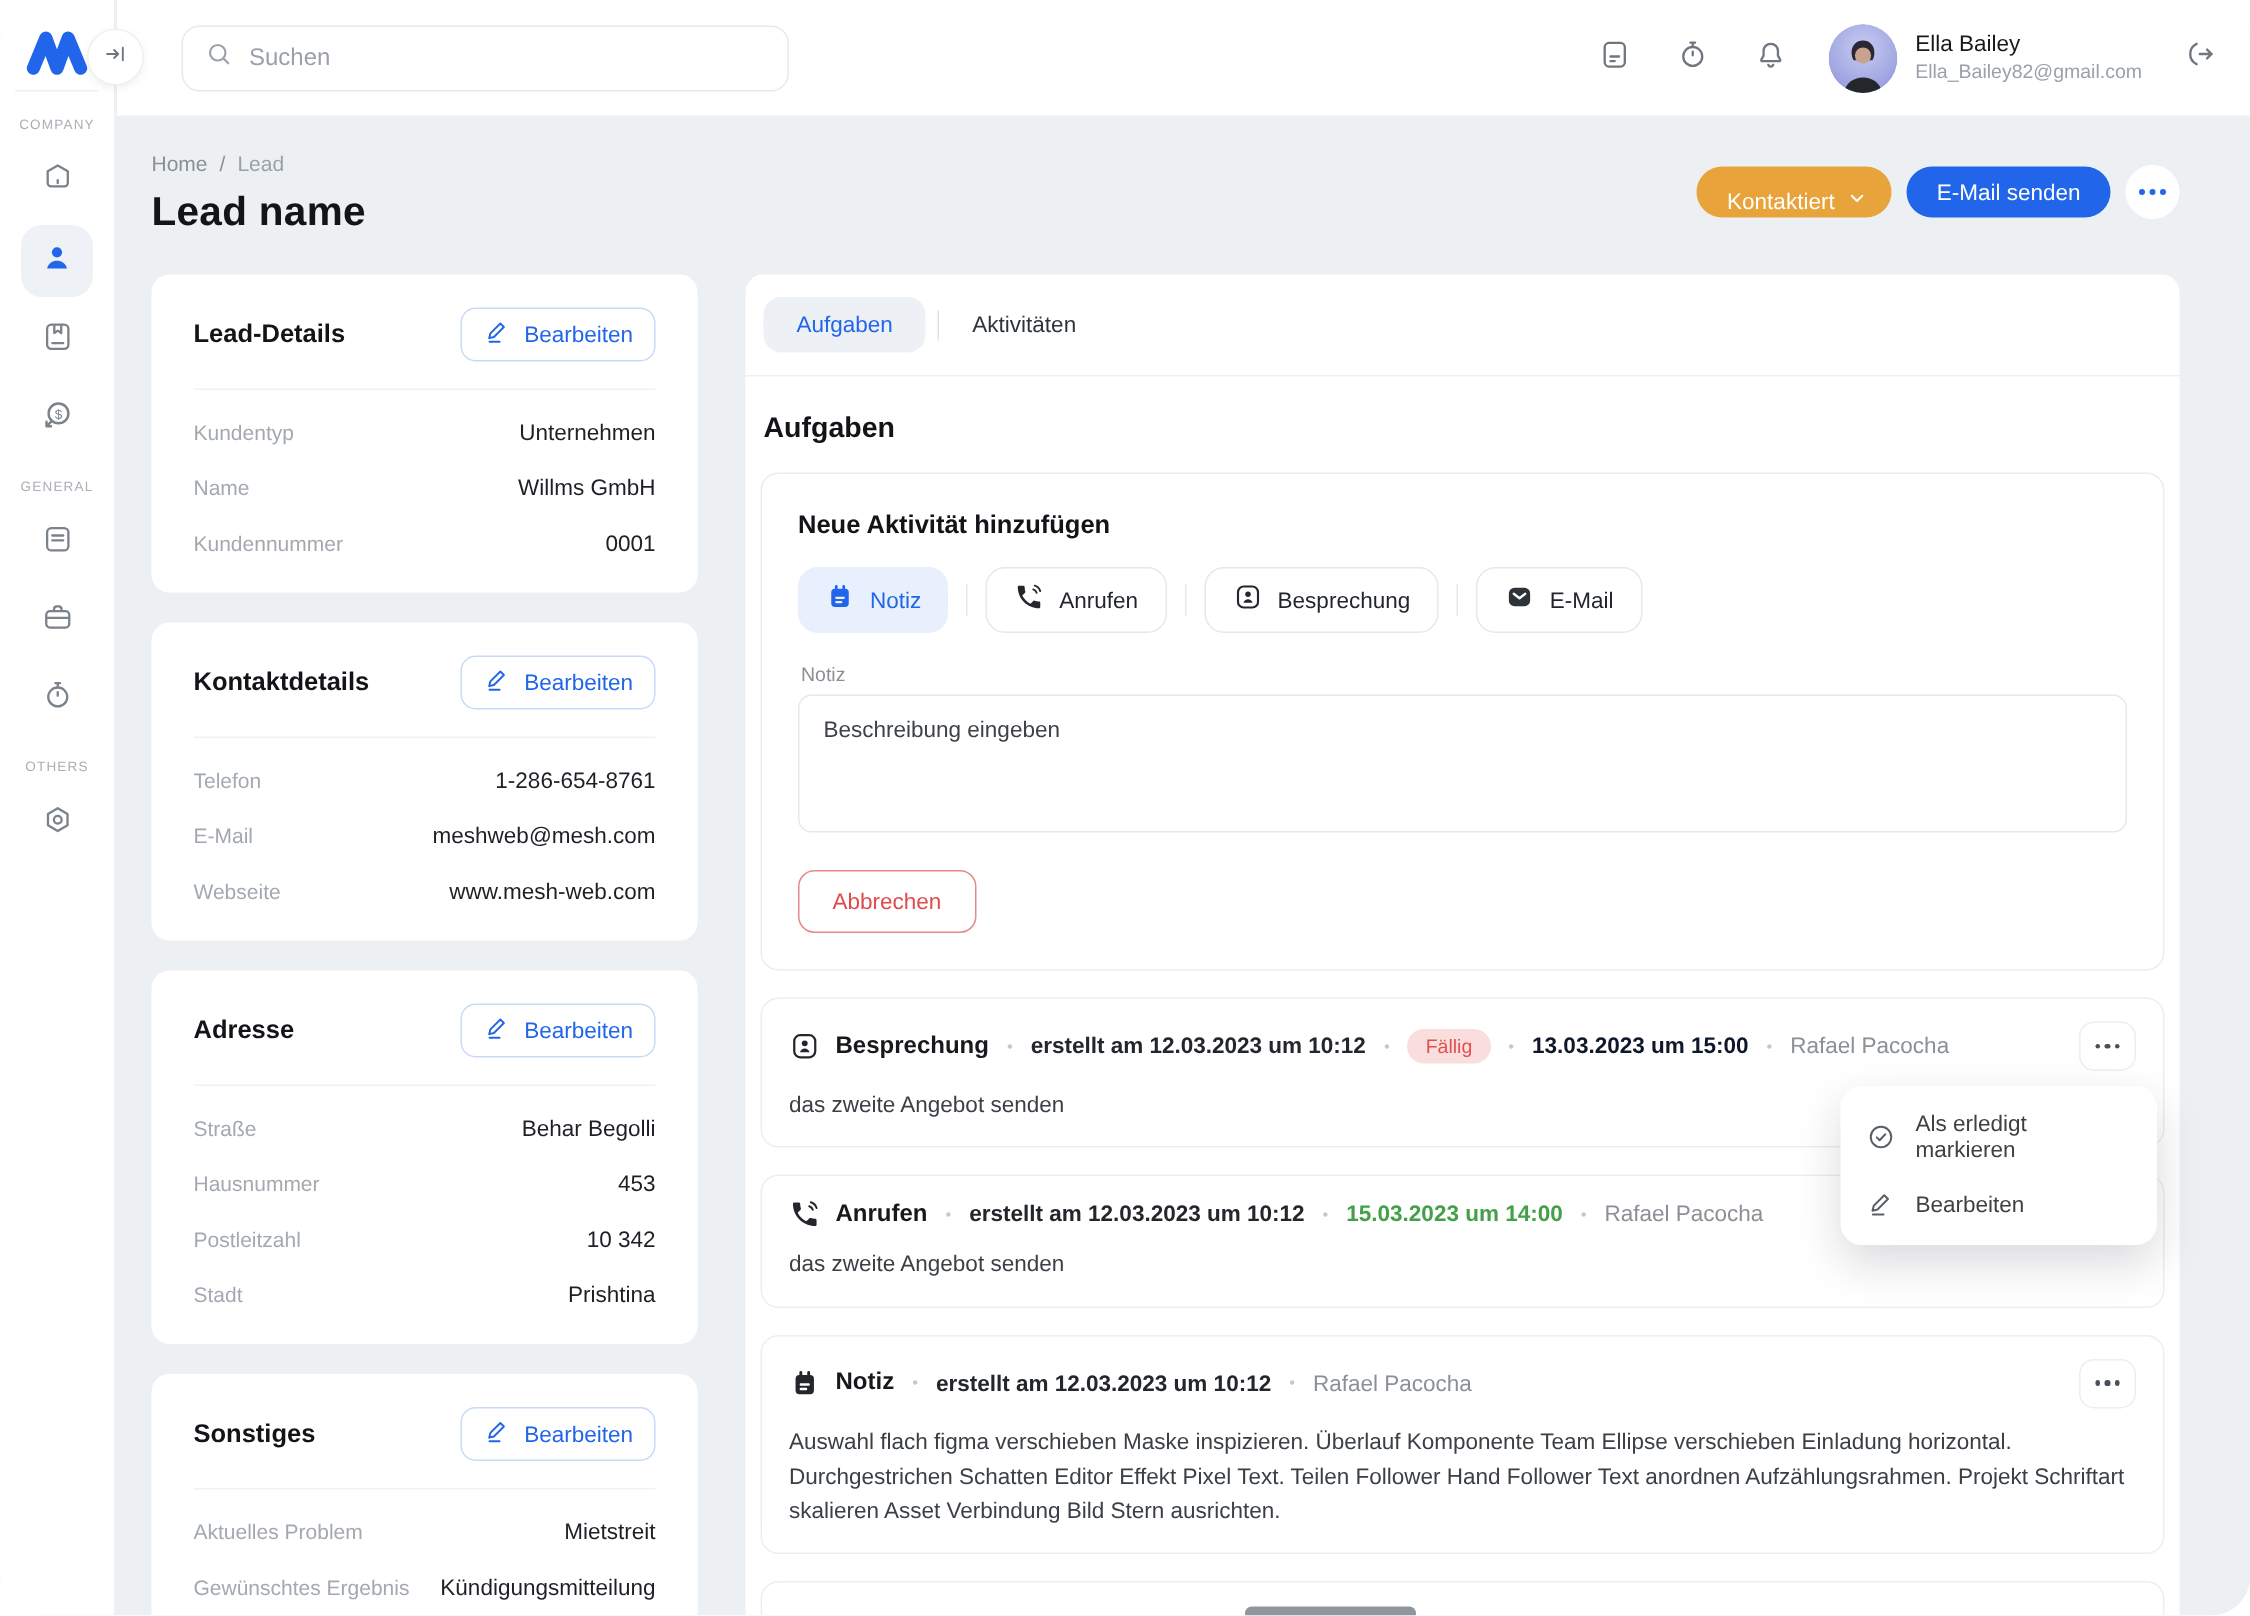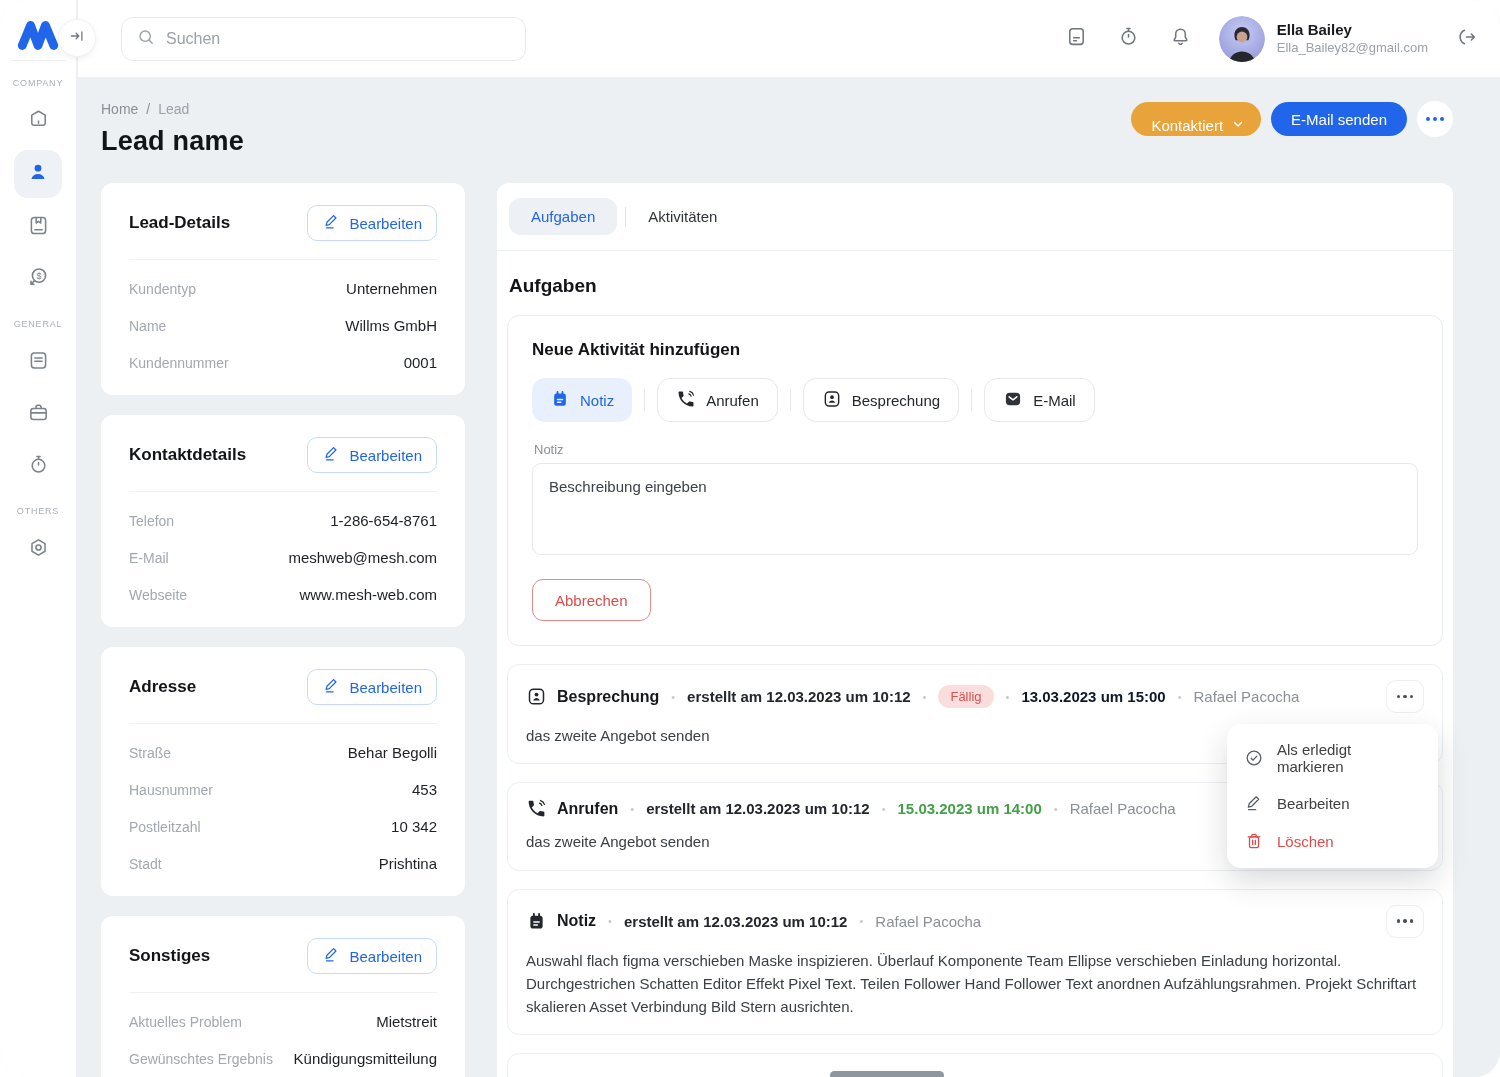--- a/index.html
+++ b/index.html
@@ -17,27 +17,27 @@
 
   
   .topbar { position:absolute; left:78px; top:0; right:0; height:77px; background:#fff; display:flex; align-items:center; padding:0 22px 0 43px; z-index:2; }
   .search-box { width:405px; height:44px; border:1px solid #E7E9EC; border-radius:12px; display:flex; align-items:center; gap:10px; padding:0 14px; color:#9AA1A9; background:#fff; }
   .search-box input { border:none; outline:none; font-size:16px; color:#3A4046; width:100%; font-family:inherit; }
   .search-box input::placeholder { color:#9AA1A9; }
   .topbar-right { margin-left:auto; display:flex; align-items:center; }
   .tb-icon { width:40px; height:40px; display:flex; align-items:center; justify-content:center; color:#6F767E; cursor:pointer; margin-left:12px; }
   .avatar { width:46px; height:46px; border-radius:50%; overflow:hidden; margin-left:18px; flex:none; }
   .user-meta { margin-left:12px; line-height:1.25; }
-  .user-name { font-size:15px; font-weight:700; color:#17191C; }
+  .user-name { font-size:15px; font-weight:400; color:#17191C; }
   .user-email { font-size:13px; color:#9AA1A9; }
   .logout { margin-left:28px; color:#6F767E; cursor:pointer; display:flex; }
 
   
   .main { position:absolute; left:78px; top:77px; right:0; bottom:0; background:#EDF0F2; overflow:hidden; }
-  .page-head { display:flex; align-items:flex-start; justify-content:space-between; padding:24px 47px 0 23px; }
+  .page-head { display:flex; align-items:center; justify-content:space-between; padding:24px 47px 0 23px; }
   .breadcrumb { font-size:14px; color:#8A9096; display:flex; gap:8px; }
   .breadcrumb .crumb-current { color:#9AA1A9; }
   .page-title { font-size:27px; font-weight:700; color:#121417; margin-top:9px; letter-spacing:.2px; }
   .head-actions { display:flex; align-items:center; gap:10px; padding-bottom:2px; }
   .btn { border:none; cursor:pointer; font-family:inherit; display:inline-flex; align-items:center; justify-content:center; }
   .btn-status { background:#E8A33B; color:#fff; font-size:15px; font-weight:500; height:34px; padding:12px 16px 0 20px; border-radius:17px; gap:8px; }
   .btn-send { background:#2166EA; color:#fff; font-size:15px; font-weight:500; height:34px; padding:0 20px; border-radius:17px; }
   .btn-more-circle { width:36px; height:36px; border-radius:50%; background:#fff; gap:3px; }
   .btn-more-circle i, .more-btn i { width:4px; height:4px; border-radius:50%; display:block; }
   .btn-more-circle i { background:#2166EA; }
@@ -527,27 +527,16 @@
       <span>Als erledigt markieren</span>
     </div>
     <div class="menu-item">
       <span class="mi-icon">
           <svg width="20" height="20" viewBox="0 0 24 24">
             <use href="#ic-pencil"></use>
           </svg>
         </span>
       <span>Bearbeiten</span>
     </div>
-    <div class="menu-item danger">
-      <span class="mi-icon">
-          <svg width="20" height="20" viewBox="0 0 24 24">
-            <path d="M5 7h14" stroke="currentColor" stroke-width="1.6" stroke-linecap="round"></path>
-            <path d="M9.3 7V5.6A1.6 1.6 0 0 1 10.9 4h2.2a1.6 1.6 0 0 1 1.6 1.6V7" fill="none" stroke="currentColor" stroke-width="1.6"></path>
-            <rect x="6.6" y="7" width="10.8" height="13" rx="2.2" fill="none" stroke="currentColor" stroke-width="1.6"></rect>
-            <path d="M10.4 11v5.2M13.6 11v5.2" stroke="currentColor" stroke-width="1.6" stroke-linecap="round"></path>
-          </svg>
-        </span>
-      <span>Löschen</span>
-    </div>
   </div>
 
   <div class="hscroll-thumb"></div>
 </div>
 
 </body></html>

